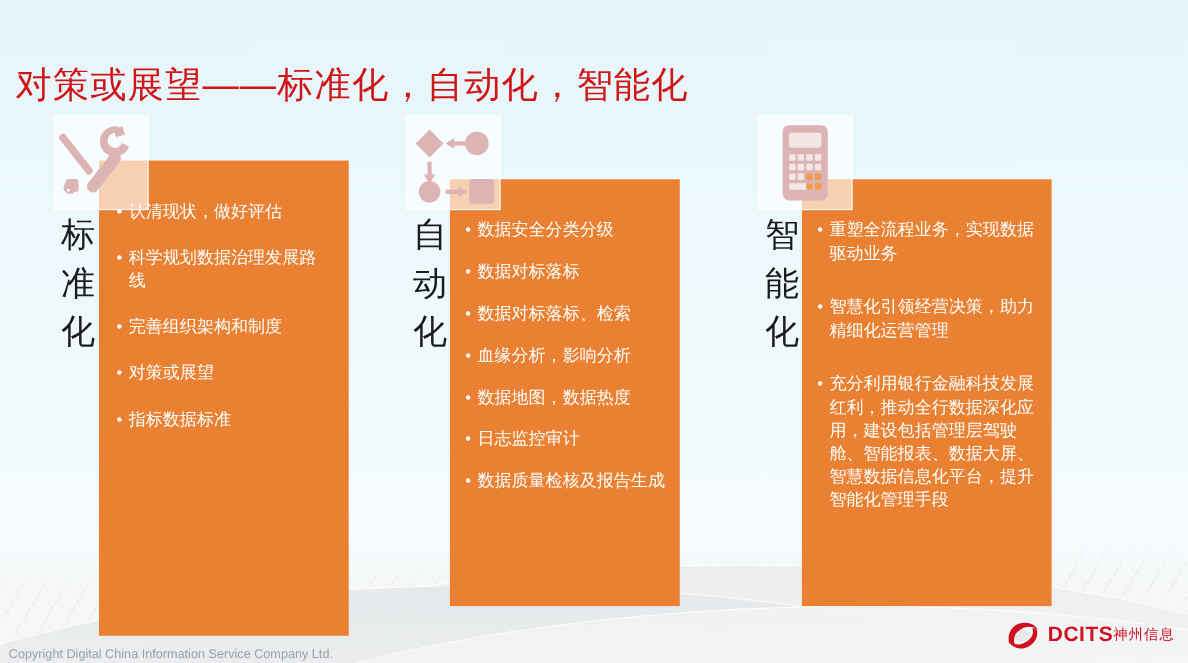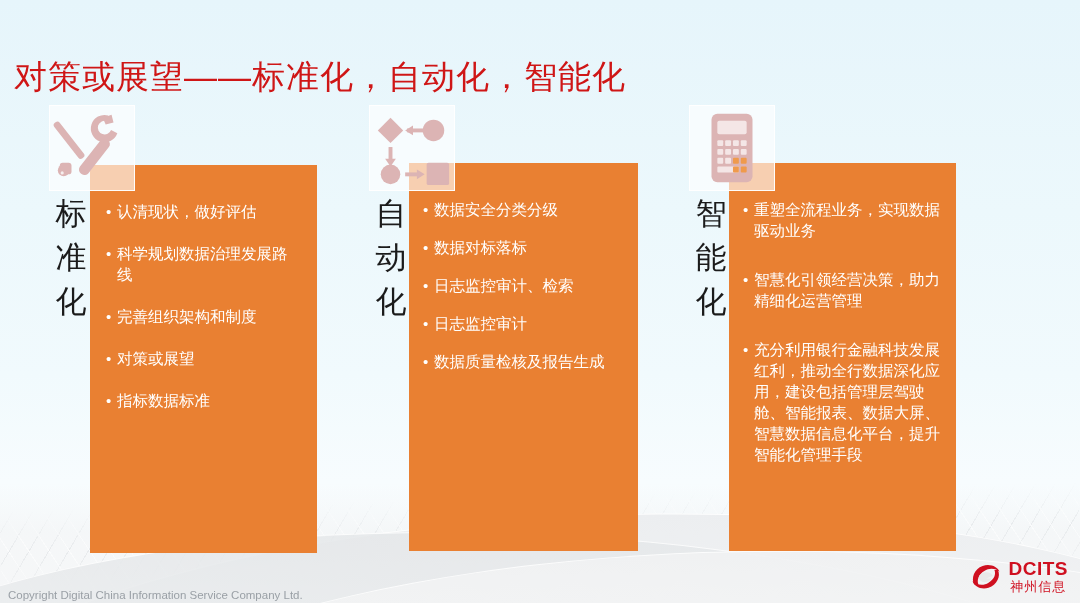--- a/index.html
+++ b/index.html
@@ -93,25 +93,25 @@
     content:"•";
     position:absolute; left:0; top:0;
     font-size:15px;
     line-height:21px;
   }
   .panel li:last-child { margin-bottom:16px; }
 
   
   #col1 .icon-box { left:49px;  top:105px; }
   #col1 .vlabel   { left:48px;  top:192px; }
-  #col1 .panel    { left:90px;  top:165px;  width:227px; height:388px; padding:36px 27px 0 16px; }
+  #col1 .panel    { left:90px;  top:146px;  width:227px; height:432px; padding:36px 27px 0 16px; }
 
   #col2 .icon-box { left:369px; top:105px; }
   #col2 .vlabel   { left:368px; top:192px; }
-  #col2 .panel    { left:409px; top:163px;  width:229px; height:388px; padding:36px 12px 0 14px; }
+  #col2 .panel    { left:409px; top:163px;  width:209px; height:388px; padding:36px 12px 0 14px; }
 
   #col3 .icon-box { left:689px; top:105px; }
   #col3 .vlabel   { left:688px; top:192px; }
   #col3 .panel    { left:729px; top:163px;  width:227px; height:388px; padding:36px 12px 11px 14px; }
 
   #col2 .panel li { margin-bottom:17px; }
   #col3 .panel li { margin-bottom:28px; }
 
   
   .copyright {
@@ -120,21 +120,21 @@
     color:#9aa0a6;
     white-space:nowrap;
     text-align:right;
   }
   .logo {
     position:absolute; right:12px; bottom:10px;
     display:flex; align-items:center; gap:6px;
     z-index:5;
   }
   .logo-mark { width:34px; height:32px; }
-  .logo-text { display:flex; flex-direction:column; line-height:1; }
+  .logo-text { display:flex; flex-direction:row; line-height:1; }
   .logo-en {
     font-size:19px; font-weight:bold; color:#cf1020;
     letter-spacing:.5px;
   }
   .logo-cn {
     font-size:13px; color:#cf1020; letter-spacing:1px; margin-top:2px;text-align:center;
   }
 </style>
 </head>
 <body>
@@ -214,21 +214,23 @@
     <div class="vlabel">
       <span>自</span>
       <span>动</span>
       <span>化</span>
     </div>
 
     <div class="panel">
       <ul>
         <li>数据安全分类分级</li>
         <li>数据对标落标</li>
-        <li>日志监控审计、检索</li>
+        <li>数据对标落标、检索</li>
+        <li>血缘分析，影响分析</li>
+        <li>数据地图，数据热度</li>
         <li>日志监控审计</li>
         <li>数据质量检核及报告生成</li>
       </ul>
     </div>
   </div>
 
   <div class="col" id="col3">
 
     <div class="icon-box">
       <svg viewBox="0 0 86 86" xmlns="http://www.w3.org/2000/svg">

